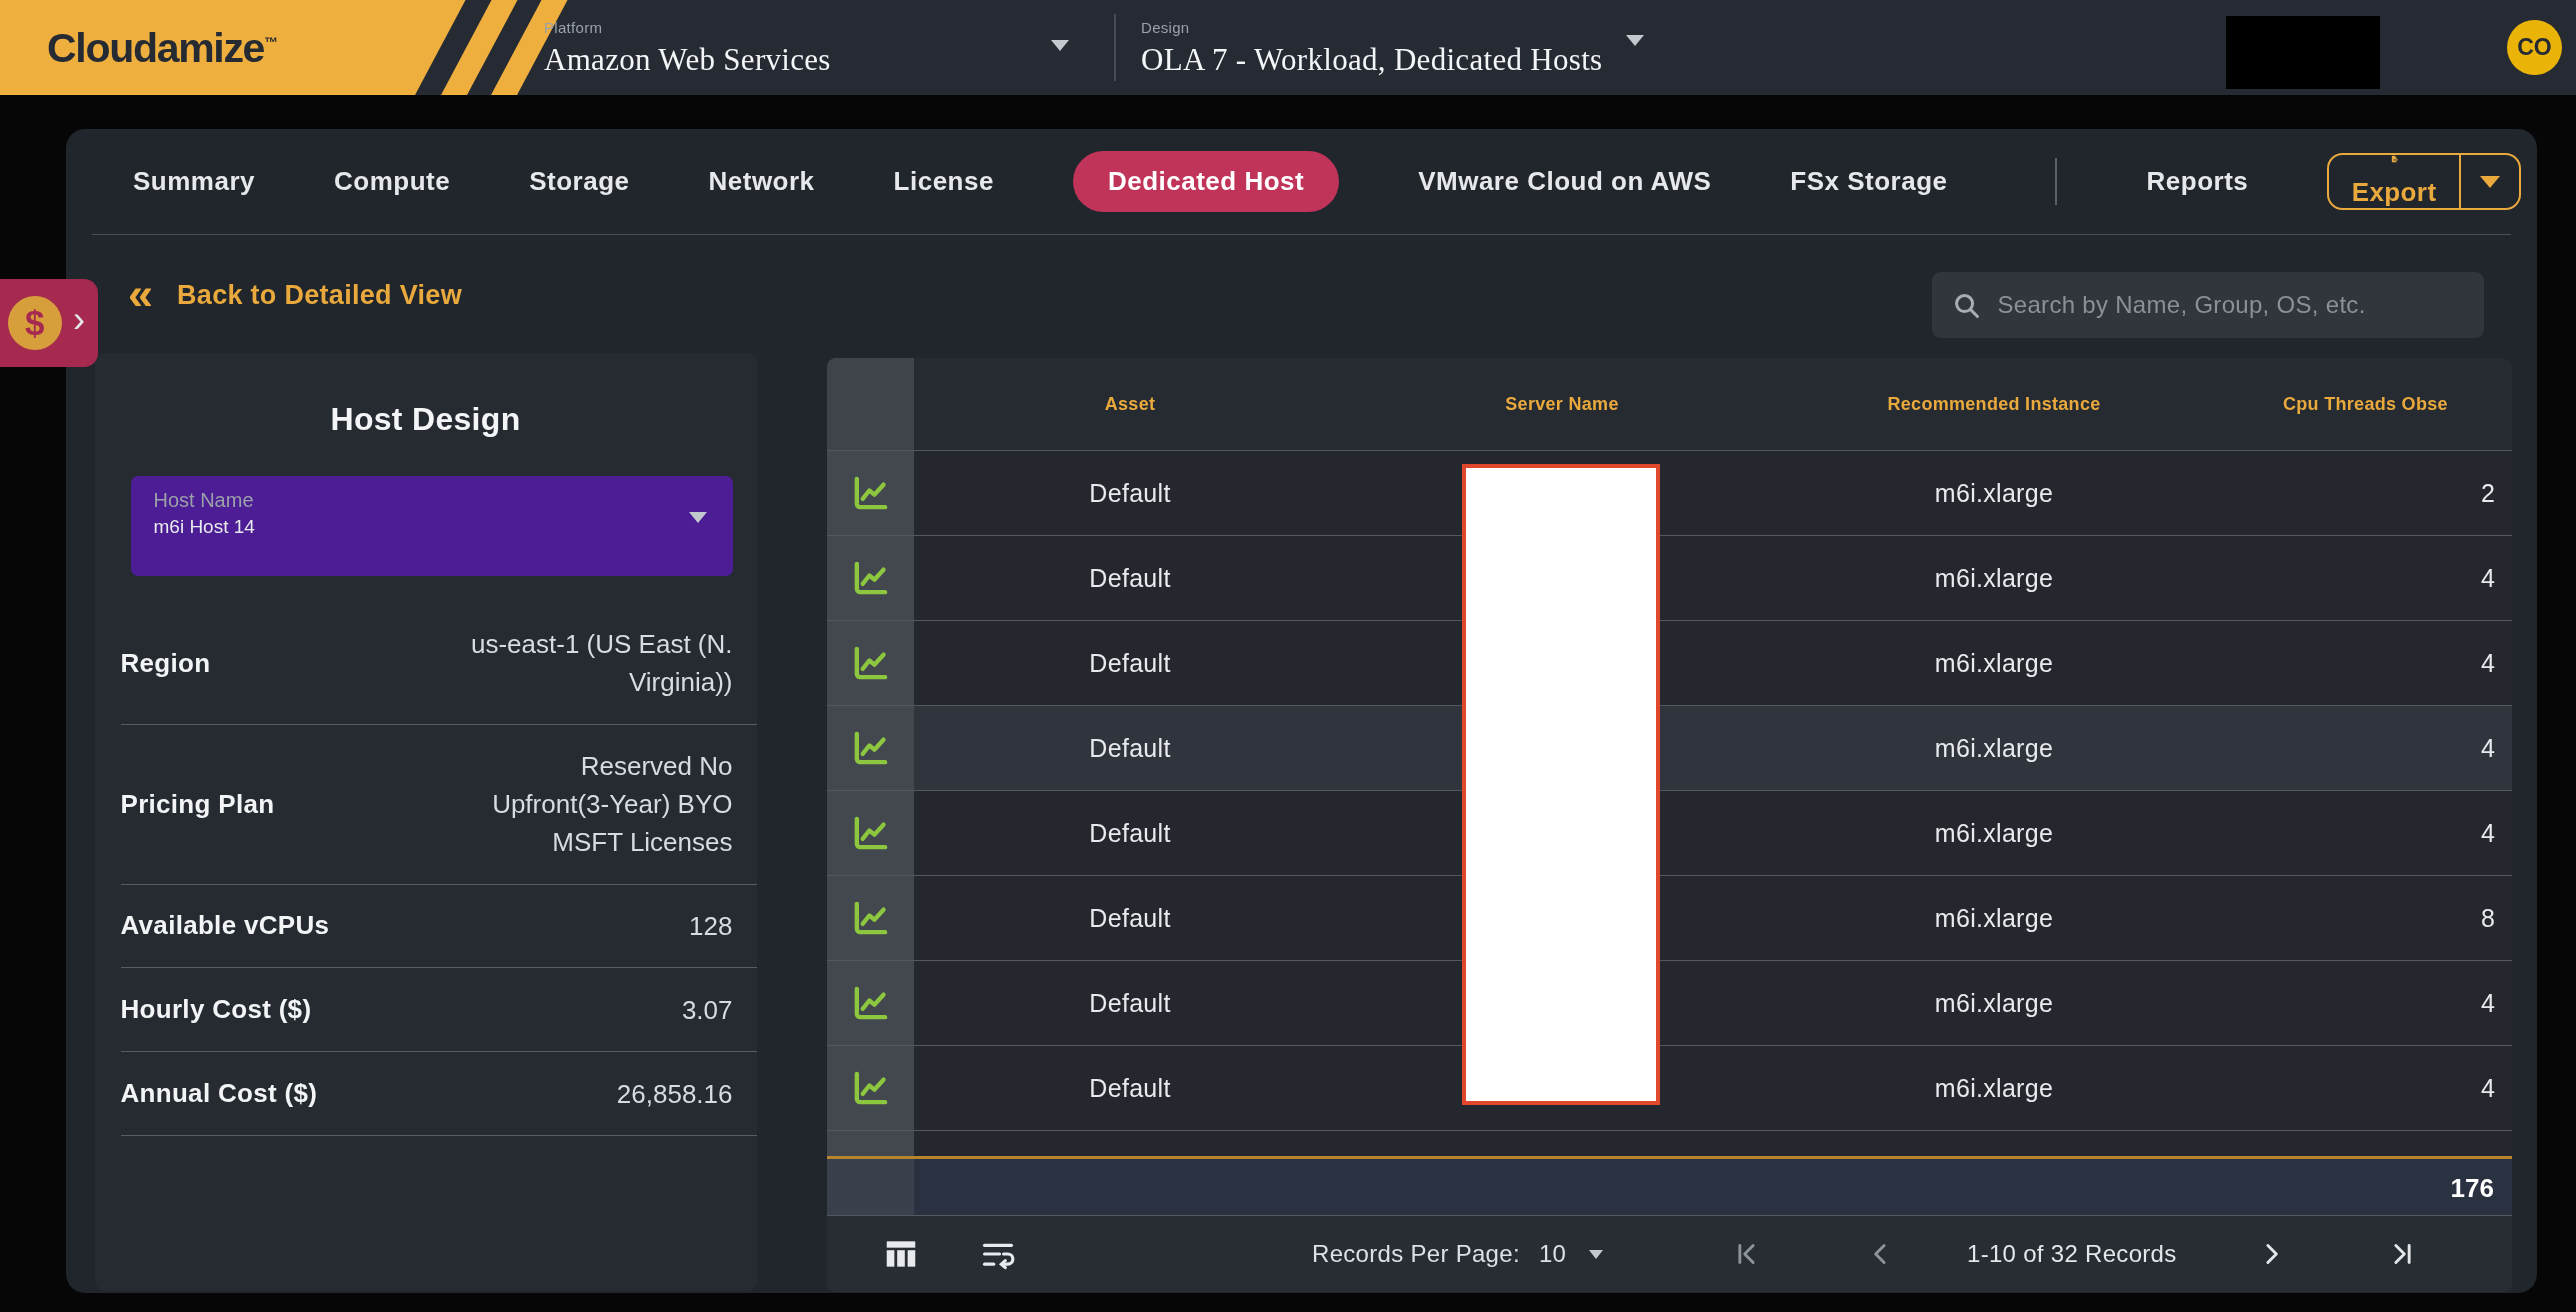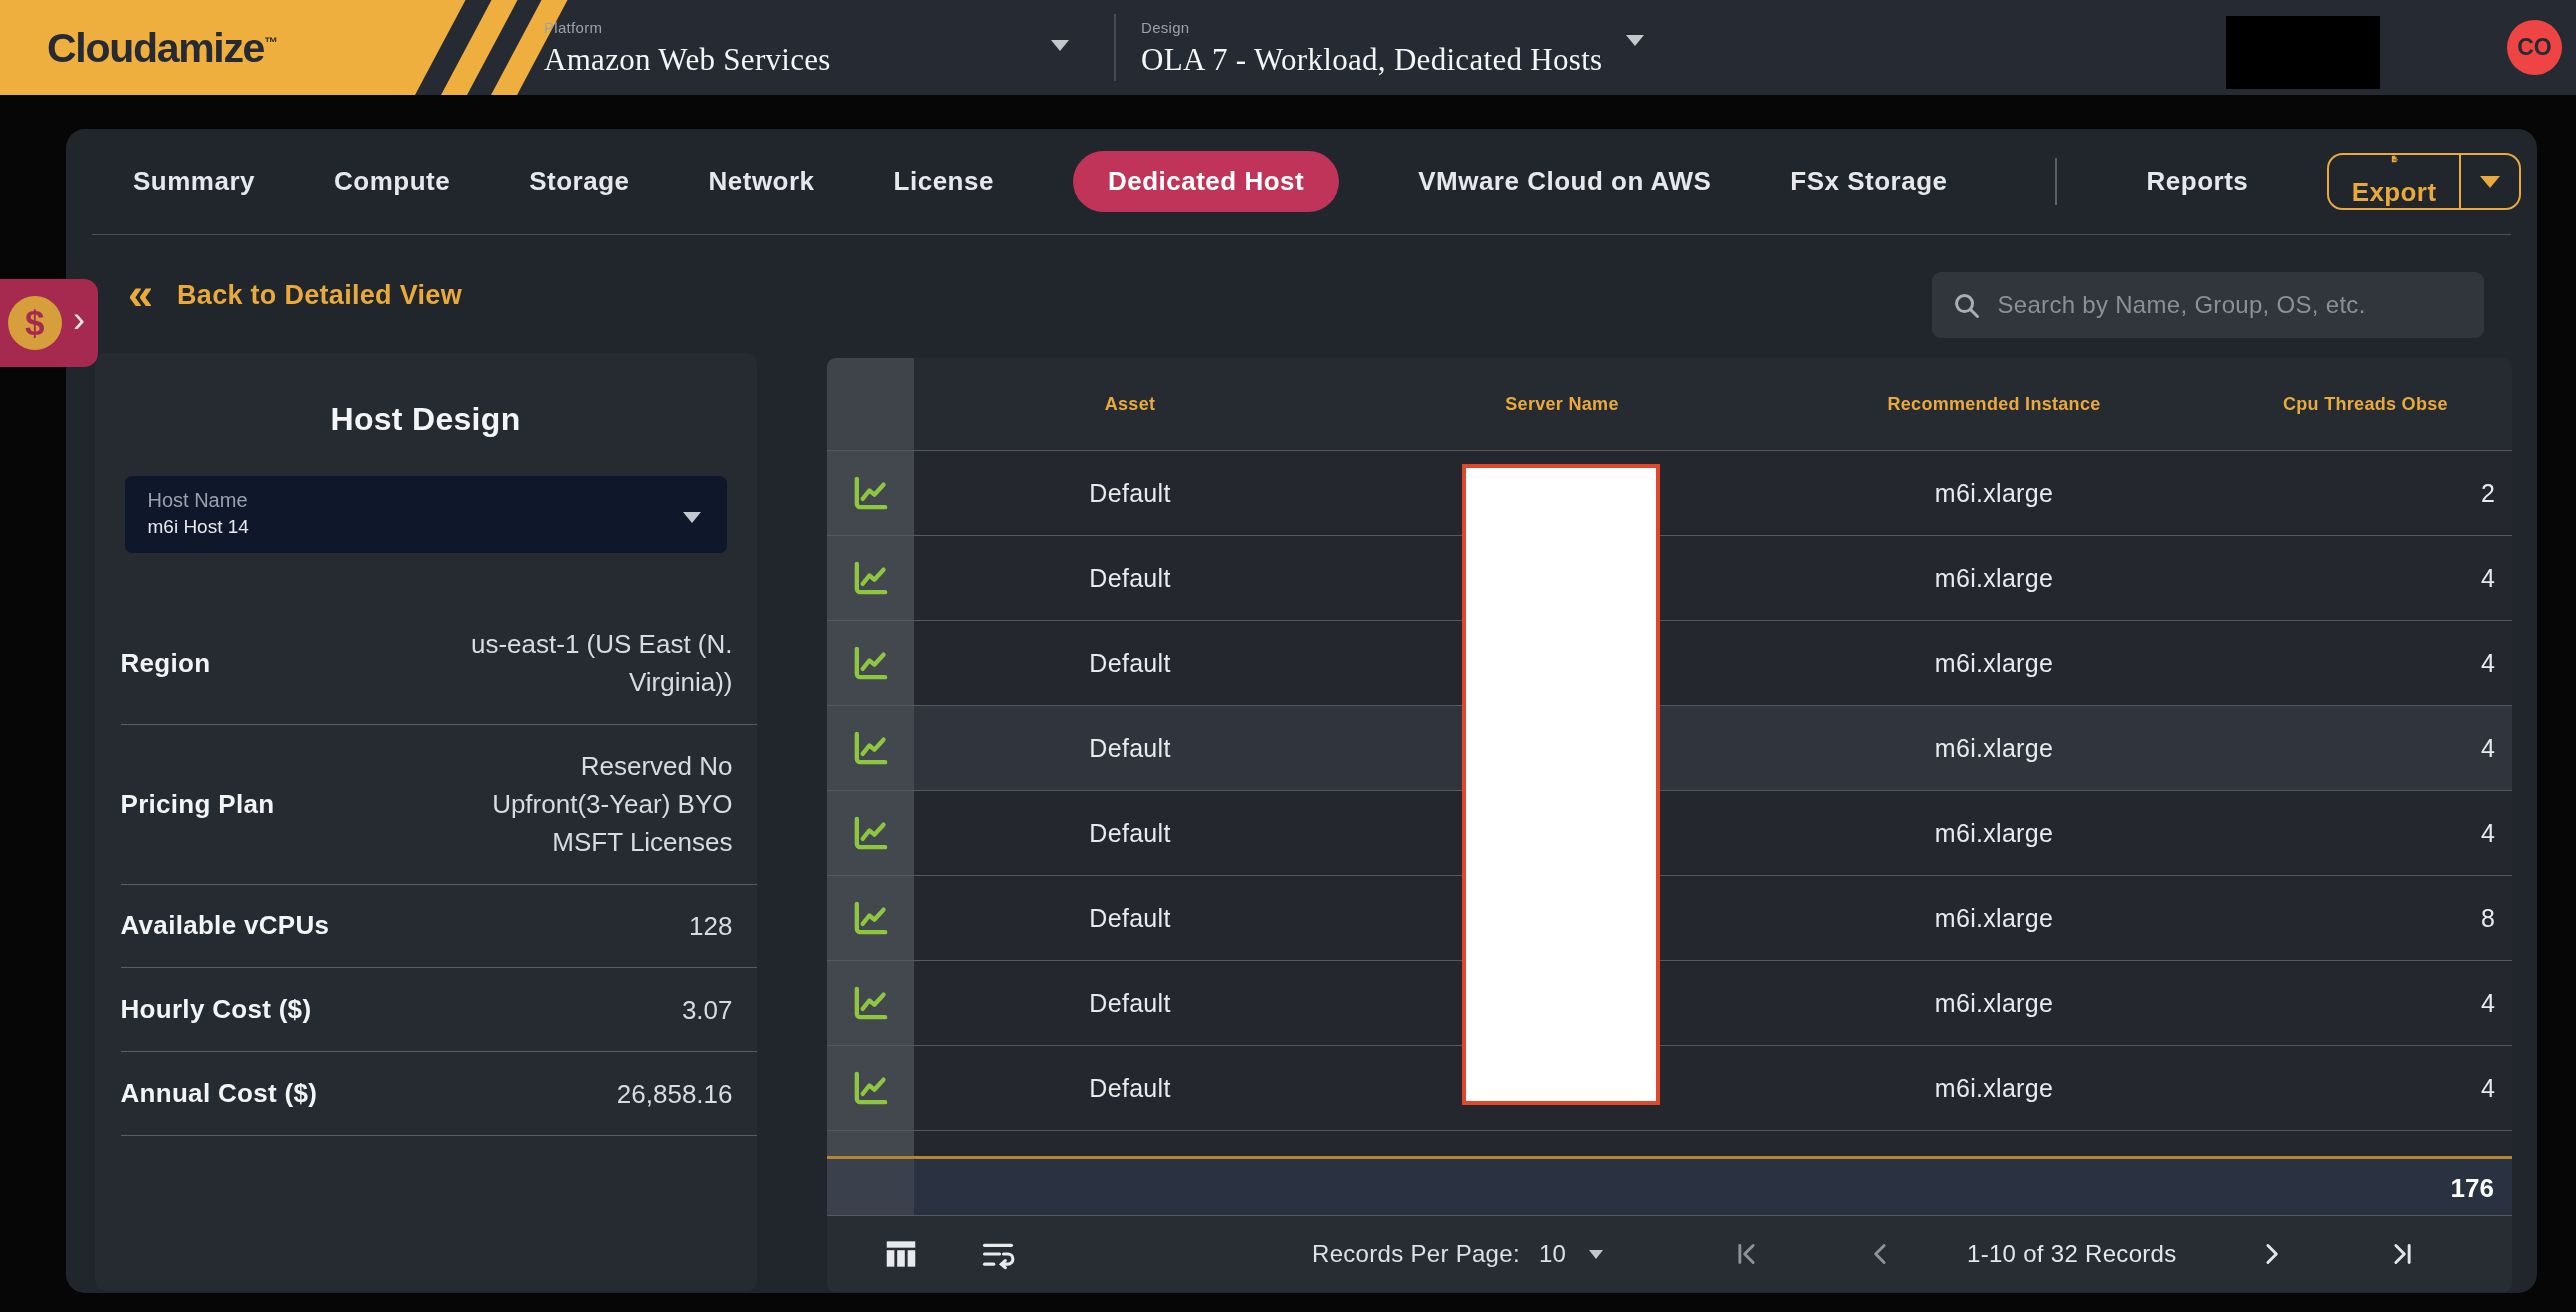--- a/index.html
+++ b/index.html
@@ -16,21 +16,21 @@
   .brand { position:absolute; left:47px; top:50%; transform:translateY(-50%); font-size:41px; font-weight:bold; color:#262B33; letter-spacing:-1.3px; }
   .brand sup { font-size:14px; }
   .hdr-group { position:absolute; top:50%; transform:translateY(-50%); }
   .hdr-label { font-size:15px; color:#9BA1A9; margin-bottom:6px; letter-spacing:0.3px; }
   .hdr-value { font-size:31px; color:#F4F5F7; letter-spacing:0.3px; white-space:nowrap;font-family:Liberation Serif, serif; }
   .caret { width:0; height:0; border-left:9.5px solid transparent; border-right:9.5px solid transparent; border-top:11.2px solid #C3C8CE; }
   .platform-caret { position:absolute; left:1051px; top:40px; }
   .design-caret { position:absolute; left:1626px; top:35px; }
   .hdr-divider { position:absolute; left:1114px; top:14px; width:1.7px; height:67px; background:#464C55; }
   .redact-black { position:absolute; left:2226px; top:15.5px; width:154px; height:73px; background:#000; }
-  .avatar { position:absolute; left:2507px; top:20px; width:55px; height:55px; border-radius:50%; background:#ef4444; color:#262B33; font-weight:bold; font-size:23px; display:flex; align-items:center; justify-content:center; }
+  .avatar { position:absolute; left:2507px; top:20px; width:55px; height:55px; border-radius:50%; background:#eab308; color:#262B33; font-weight:bold; font-size:23px; display:flex; align-items:center; justify-content:center; }
 
   
   .panel { position:absolute; left:66px; top:129px; width:2471px; height:1164px; background:#21252C; border-radius:19px; }
 
   
   .nav { position:absolute; left:0; top:0; width:100%; height:105px; display:flex; align-items:center; padding:0 29px 0 67px; gap:79px; }
   .nav-tab { font-size:26px; font-weight:600; color:#E6E8EB; letter-spacing:0.5px; white-space:nowrap; }
   .nav-tab.active { background:#C13459; color:#FFFFFF; padding:14.7px 35px; border-radius:40px; }
   .nav-vdivider { width:1.7px; height:47px; background:#596069; margin:0 10.4px 0 29px; flex:none; }
   .export-btn { margin-left:auto; display:flex; align-items:center; height:57px; border:2.6px solid #E9A93C; border-radius:15.5px; color:#E9A93C; background:transparent; cursor:pointer; }
@@ -50,21 +50,21 @@
   .search-input::placeholder { color:#8A9097; opacity:1; }
 
   
   .dollar-tab { position:absolute; left:0; top:279px; width:98px; height:88px; background:#A62A50; border-radius:0 14px 14px 0; display:flex; align-items:center; z-index:10; cursor:pointer; }
   .coin { width:54px; height:54px; border-radius:50%; background:#D79E3C; margin-left:7.8px; display:flex; align-items:center; justify-content:center; color:#A62A50; font-size:35px; font-weight:bold; }
   .tab-chevron { color:#E4E7EA; font-size:36px; margin-left:11.2px; line-height:1; padding-bottom:7px; }
 
   
   .host-card { position:absolute; left:28.5px; top:224px; width:662px; height:938px; background:#262B32; border-radius:10.4px; }
   .host-title { text-align:center; padding-top:48px; font-size:32px; font-weight:bold; color:#F4F5F7; letter-spacing:0.3px; }
-  .host-select { position:absolute; left:30px; top:123px; width:602px; height:77px; background:#0f172a; border-radius:7px; padding:13px 0 0 23px; cursor:pointer; }
+  .host-select { position:absolute; left:36px; top:123px; width:602px; height:100px; background:#4c1d95; border-radius:7px; padding:13px 0 0 23px; cursor:pointer; }
   .hs-label { font-size:20px; color:#9BA1A9; }
   .hs-value { font-size:19px; color:#E8EAED; margin-top:4px; }
   .hs-caret { position:absolute; right:26px; top:36px; }
   .host-rows { position:absolute; left:26px; top:250px; width:636px; }
   .h-row { display:flex; justify-content:space-between; align-items:center; border-bottom:1.7px solid #585D64; padding:22.4px 24px 22.4px 0; }
   .h-label { font-size:26px; font-weight:bold; color:#F2F4F6; letter-spacing:0.3px; }
   .h-value { font-size:26px; color:#D8DBDF; text-align:right; line-height:38px; white-space:pre-line; max-width:345px; }
 
   
   .table-card { position:absolute; left:761px; top:229px; width:1685px; height:934px; background:#262B32; border-radius:8.6px; overflow:hidden; }

